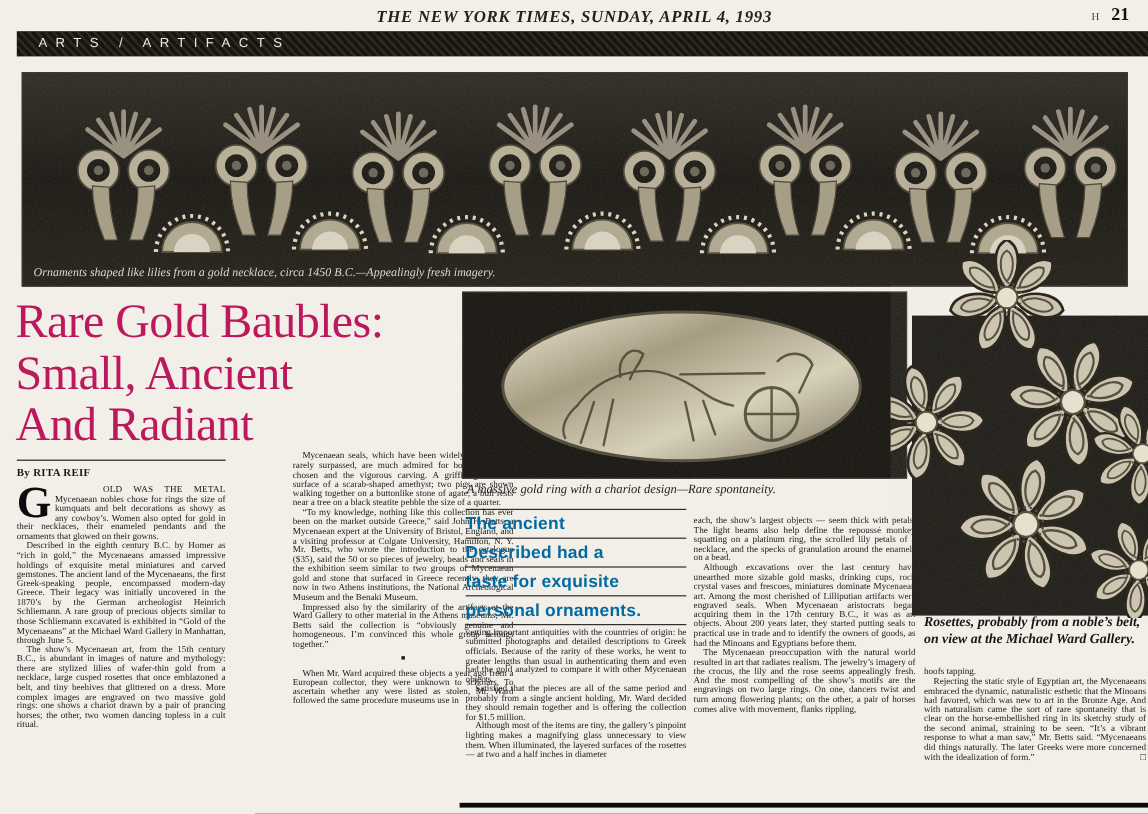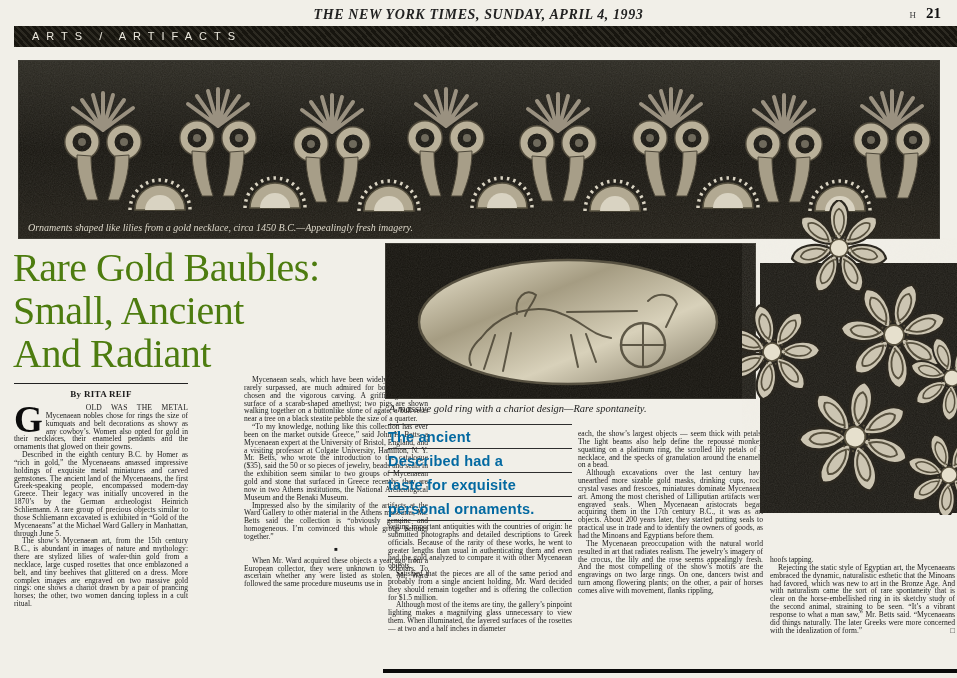--- a/index.html
+++ b/index.html
@@ -39,25 +39,25 @@
   .rosettes{position:absolute;left:742px;top:200px;width:215px;height:315px;margin:0;overflow:hidden;z-index:2;}
   .credit{
     position:absolute;left:770px;top:504px;width:186px;text-align:right;
     font-family:"Liberation Sans",sans-serif;font-size:6.5px;font-weight:bold;color:#3a3a3a;
   }
   .roscap{
     position:absolute;left:770px;top:513px;width:187px;
     font-size:11.5px;font-style:italic;font-weight:bold;line-height:13.5px;color:#161616;
   }
   
-  .headline{position:absolute;left:13px;top:246px;width:372px;margin:0;font-weight:normal;color:#4d7c0f;}
+  .headline{position:absolute;left:13px;top:246px;width:372px;margin:0;font-weight:normal;color:#be185d;}
   .headline span{display:block;font-size:40px;line-height:43px;letter-spacing:-0.5px;}
   .byline{
     position:absolute;left:14px;top:383px;width:174px;
-    border-top:1.5px solid #222;padding-top:5px;text-align:center;
+    border-top:1.5px solid #222;padding-top:5px;text-align:left;
     font-size:9px;font-weight:bold;letter-spacing:.3px;
   }
   
   .col{position:absolute;font-size:7.6px;line-height:7.85px;text-align:justify;overflow:hidden;}
   .col p{margin:0;}
   .col p.ind{text-indent:8px;}
   .col1{left:14px;top:404px;width:174px;height:268px;}
   .col2{left:196px;top:376px;width:184px;height:296px;margin-left:48px;}
   .col3{left:388px;top:523px;width:184px;height:150px;}
   .col4{left:578px;top:430px;width:185px;height:240px;}
@@ -234,20 +234,21 @@
       <rect x="18" y="63" width="197" height="250" filter="url(#grain)" opacity="0.8"></rect>
       <use href="#rose" transform="translate(97,48) scale(1.12)"></use>
       <use href="#rose" transform="translate(152,135) scale(1.25) rotate(20)"></use>
       <use href="#rose" transform="translate(30,152) scale(1.12) rotate(-15)"></use>
       <use href="#rose" transform="translate(113,237) scale(1.3) rotate(10)"></use>
       <use href="#rose" transform="translate(210,178) scale(1.0) rotate(30)"></use>
       <use href="#rose" transform="translate(207,275) scale(1.0) rotate(-20)"></use>
     </svg>
   </figure>
   <div class="credit">Photographs by Schecter Lee</div>
+  <div class="roscap">Rosettes, probably from a noble’s belt, on view at the Michael Ward Gallery.</div>
 
   <div class="col col5">
     <p>hoofs tapping.</p>
     <p class="ind">Rejecting the static style of Egyptian art, the Mycenaeans embraced the dynamic, naturalistic esthetic that the Minoans had favored, which was new to art in the Bronze Age. And with naturalism came the sort of rare spontaneity that is clear on the horse-embellished ring in its sketchy study of the second animal, straining to be seen. “It’s a vibrant response to what a man saw,” Mr. Betts said. “Mycenaeans did things naturally. The later Greeks were more concerned with the idealization of form.”</p>
     <span class="endmark">□</span>
   </div>
 
   <div class="bottomrule"></div>
 </div>
 

